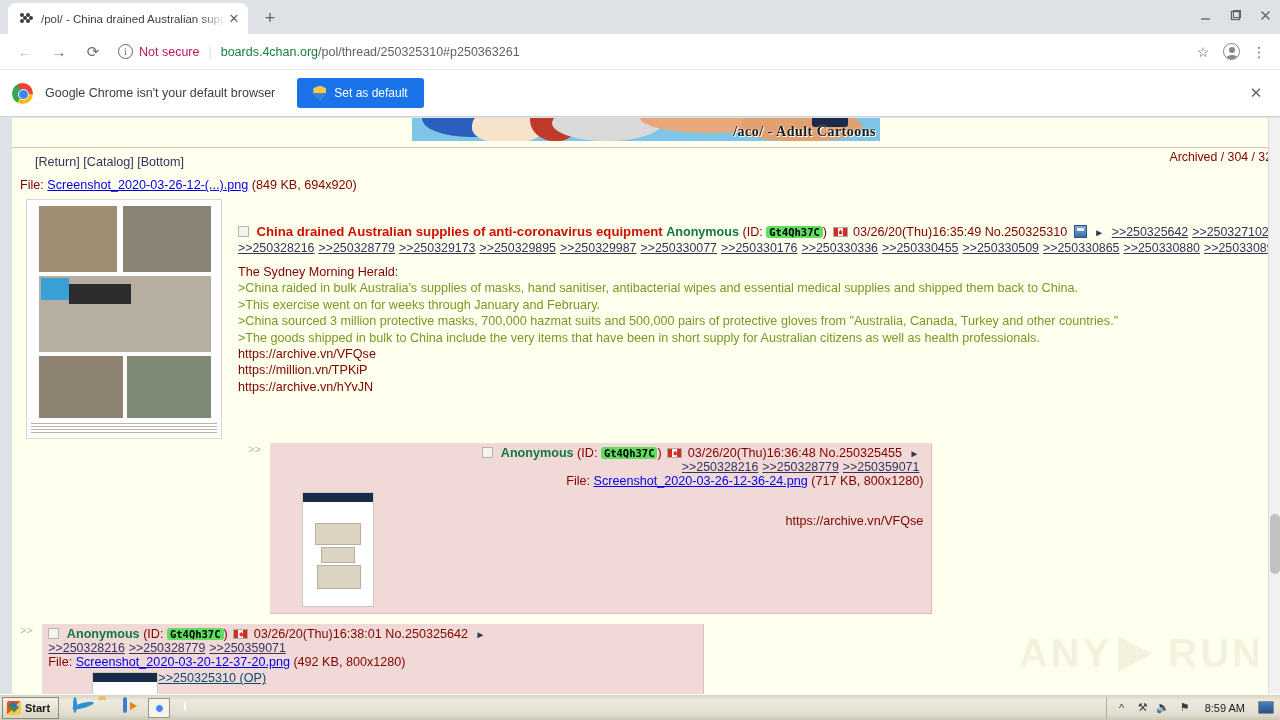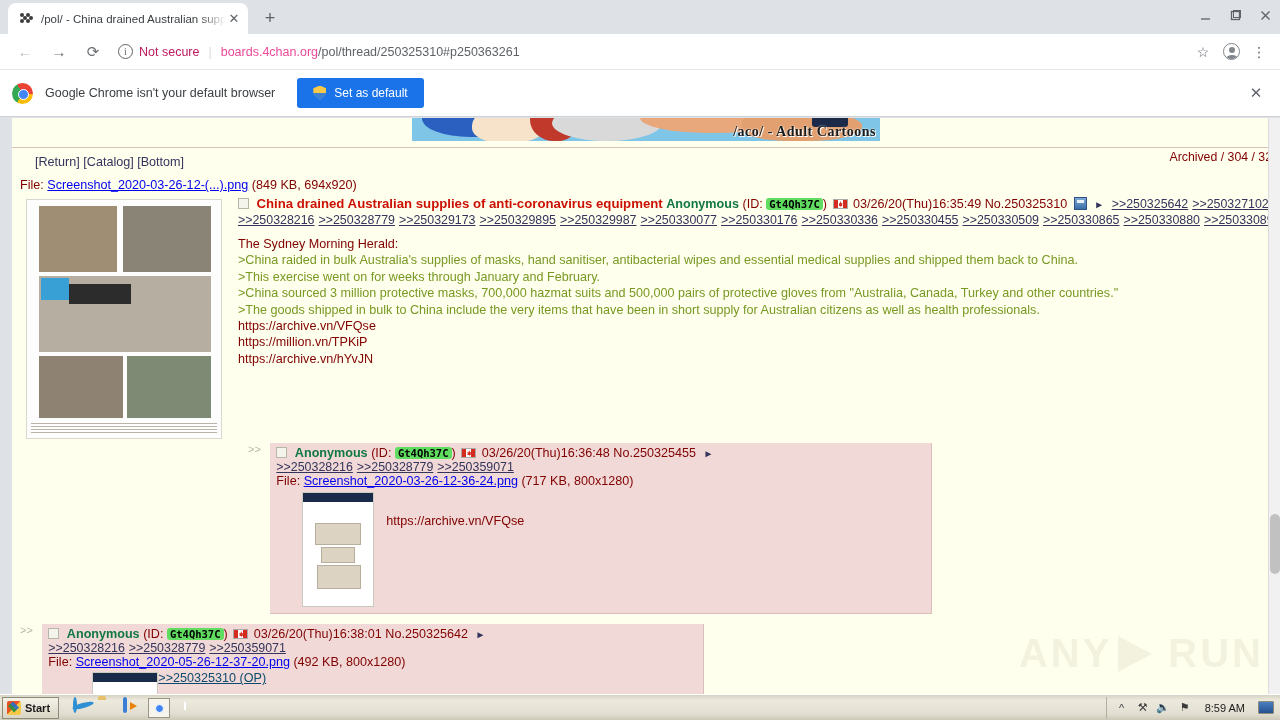--- a/index.html
+++ b/index.html
@@ -89,21 +89,21 @@
     font-size: 12.5px;
   }
   .info-icon {
     width: 15px; height: 15px; border: 1.3px solid #5f6368;
     border-radius: 50%; margin-right: 6px;
     display: flex; align-items: center; justify-content: center;
     font-size: 10px; font-family: "Liberation Serif", serif; color: #5f6368;
   }
   .notsecure { color: #be185d; margin-right: 9px; }
   .omnidiv { color: #dadce0; margin-right: 9px; }
-  .url-strong { color: #ec4899; }
+  .url-strong { color: #15803d; }
   .url-dim { color: #5f6368; }
   .star, .profile, .kebab {
     width: 26px; height: 26px; margin-left: 2px;
     display: flex; align-items: center; justify-content: center;
     color: #5f6368; font-size: 14px;
   }
   .profile-circle {
     width: 17px; height: 17px; border-radius: 50%;
     border: 1.5px solid #80868b; position: relative; overflow: hidden;
   }
@@ -225,21 +225,21 @@
   .thumbcol { float: left; margin: 3px 10px 4px 14px; }
   .collage {
     width: 196px; height: 240px;
     background: #fdfdfd; border: 1px solid #d8d8d0;
     position: relative; overflow: hidden;
   }
   .ph { position: absolute; background: #bdb7a9; }
   .cap { position:absolute; left:4px; right:4px; bottom:3px; height:12px;
          background: repeating-linear-gradient(to bottom, #b9b4a6 0 1px, transparent 1px 3px); }
 
-  .postwrap { margin-left: 226px; padding-right: 6px; }
+  .postwrap { margin-left: 226px; padding-right: 6px; margin-top: 28px; }
   .checkbox {
     display: inline-block; width: 11px; height: 11px;
     border: 1px solid #b7b7a8; background: #f4f4ec;
     vertical-align: -1px; margin-right: 4px;
   }
   .subject { color: #cc1105; font-weight: bold; font-size: 13.2px; }
   .name { color: #117743; font-weight: bold; }
   .idbadge {
     background: #60dd60; color: #000;
     padding: 0 3px; border-radius: 3px;
@@ -549,21 +549,21 @@
           <div class="quote">&gt;The goods shipped in bulk to China include the very items that have been in short supply for Australian citizens as well as health professionals.</div>
           <div class="plainlink">https://archive.vn/VFQse</div>
           <div class="plainlink">https://million.vn/TPKiP</div>
           <div class="plainlink">https://archive.vn/hYvJN</div>
         </div>
       </div>
     </div>
 
     <div class="replyrow" style="margin-top:18px; padding-left:236px;">
       <span class="replymarker">&gt;&gt;</span>
-      <div class="postreply" style="width:662px;">
+      <div class="postreply" style="width:662px;text-align:right;">
         <div>
           <span class="checkbox"></span>
           <span class="name">Anonymous</span>
           <span>(ID:</span>
           <span class="idbadge">Gt4Qh37C</span><span>)</span>
           <span class="flag"></span>
           <span>03/26/20(Thu)16:36:48</span>
           <span>No.250325455</span>
           <span class="arrowmark">►</span>
           <a class="bl" href="#">&gt;&gt;250328216</a><a class="bl" href="#">&gt;&gt;250328779</a><a class="bl" href="#">&gt;&gt;250359071</a>
@@ -592,21 +592,21 @@
           <span>(ID:</span>
           <span class="idbadge">Gt4Qh37C</span><span>)</span>
           <span class="flag"></span>
           <span>03/26/20(Thu)16:38:01</span>
           <span>No.250325642</span>
           <span class="arrowmark">►</span>
           <a class="bl" href="#">&gt;&gt;250328216</a><a class="bl" href="#">&gt;&gt;250328779</a><a class="bl" href="#">&gt;&gt;250359071</a>
         </div>
         <div>
           <span>File:</span>
-          <a class="filelink" href="#">Screenshot_2020-05-26-12-37-20.png</a>
+          <a class="filelink" href="#">Screenshot_2020-03-20-12-37-20.png</a>
           <span>(492 KB, 800x1280)</span>
         </div>
         <div class="reply-thumb2">
           <span class="bar" style="position:absolute;left:0;right:0;top:0;height:9px;background:#1a2b4a"></span>
           <span class="bx" style="left:6px;top:14px;width:40px;height:4px;background:#ddd"></span>
           <span class="bx" style="left:6px;top:26px;width:12px;height:12px"></span>
         </div>
         <div class="reply-body" style="padding-top:2px;min-height:40px;">
           <span class="reply-quotelink">&gt;&gt;250325310 (OP)</span>
         </div>

